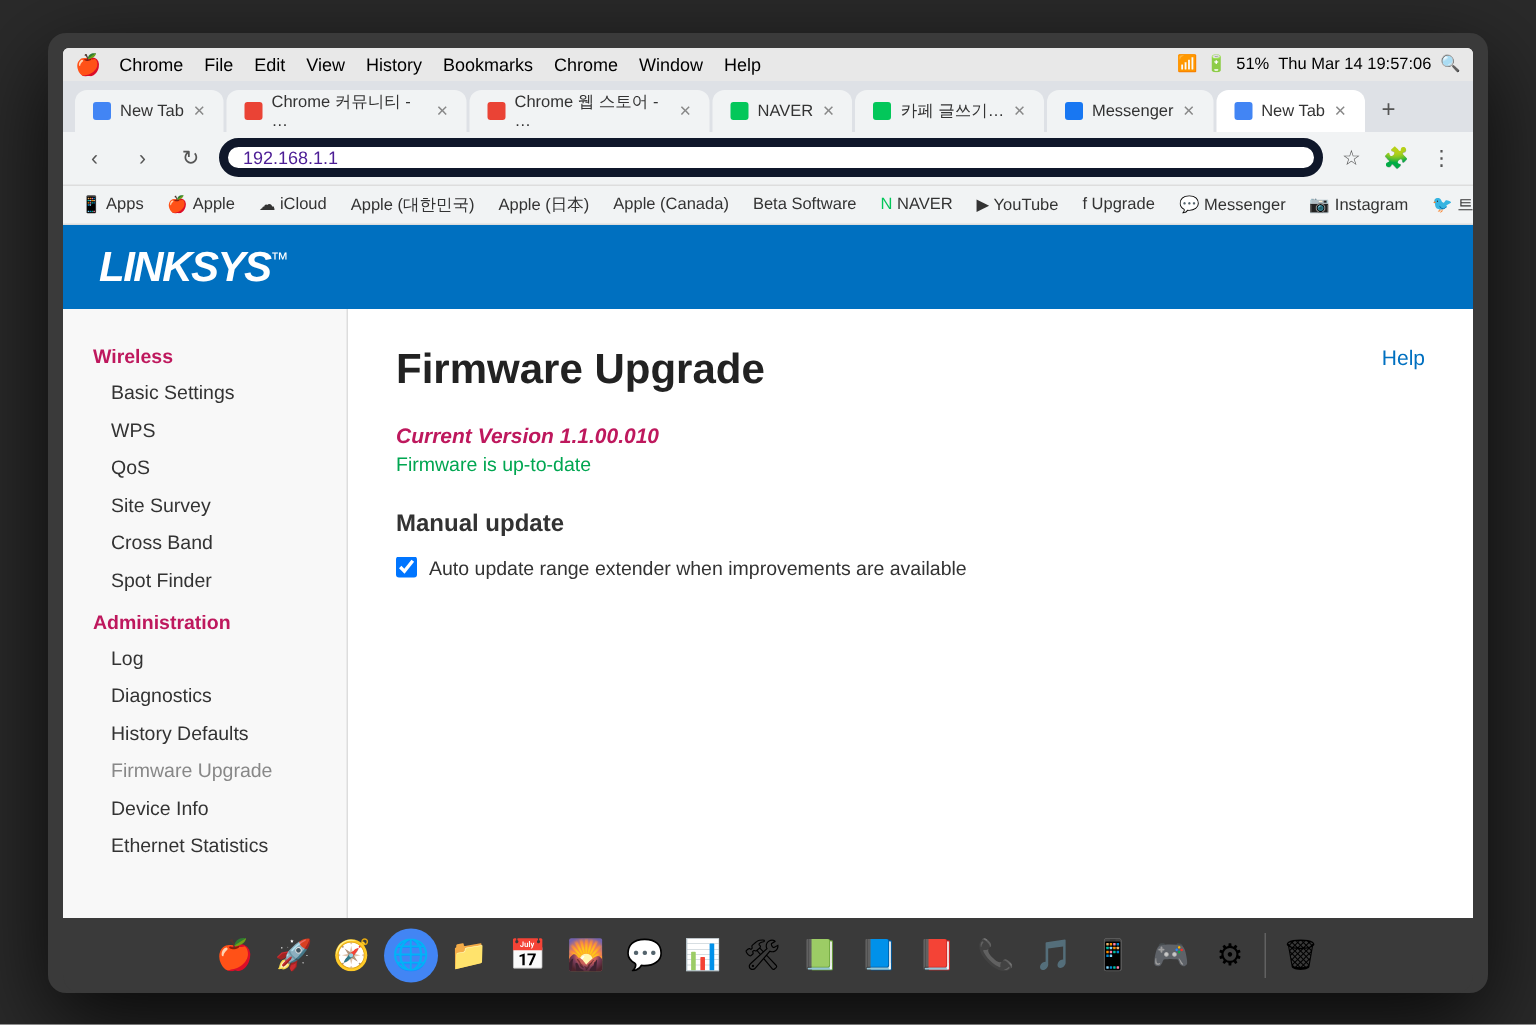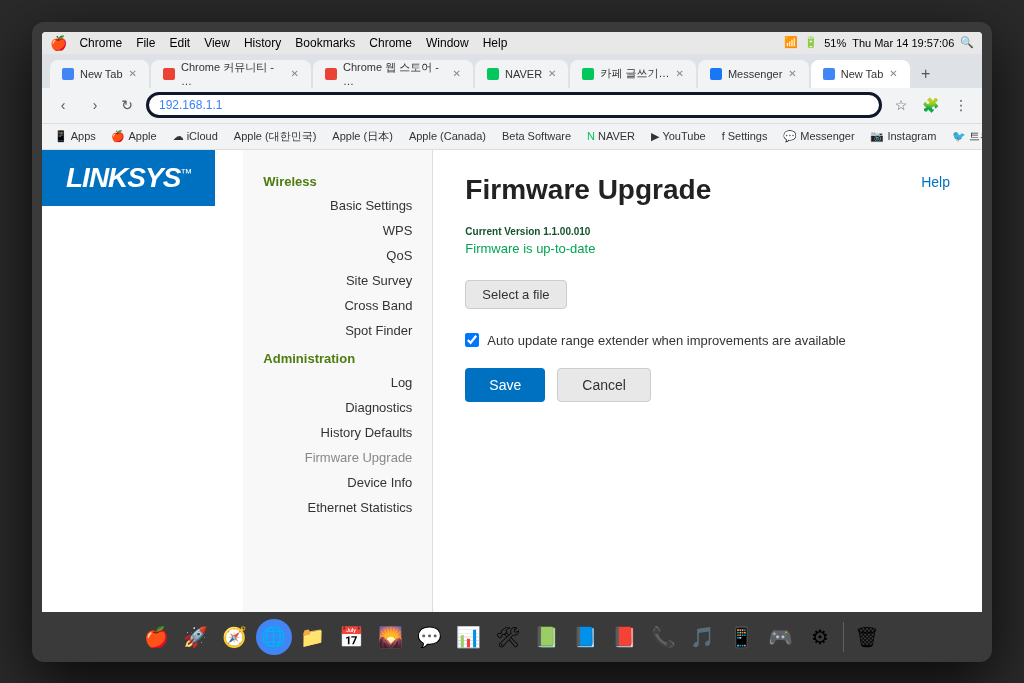--- a/index.html
+++ b/index.html
@@ -139,25 +139,25 @@
       display: flex;
       align-items: center;
       justify-content: center;
       font-size: 14px;
       color: #555;
     }
     .address-bar {
       flex: 1;
       height: 26px;
       background: #fff;
-      border: 3px solid #0f172a;
+      border: 6px solid #0f172a;
       border-radius: 13px;
       padding: 0 10px;
       font-size: 12px;
-      color: #3b82f6;
+      color: #4c1d95;
       display: flex;
       align-items: center;
     }
     .browser-actions {
       display: flex;
       gap: 4px;
       align-items: center;
     }
     .browser-action-btn {
       width: 26px;
@@ -193,24 +193,23 @@
       border-radius: 3px;
       cursor: pointer;
       white-space: nowrap;
       font-size: 11px;
     }
 
     
     .router-page {
       flex: 1;
       display: flex;
-      flex-direction: row;
+      flex-direction: column;
       overflow: hidden;
       background: #fff;
-      gap: 28px;
     }
 
     .linksys-header {
       background: #0070c0;
       height: 56px;
       display: flex;
       align-items: center;
       padding: 0 24px;
       flex-shrink: 0;
     }
@@ -250,31 +249,30 @@
       width: 190px;
       background: #f8f8f8;
       border-right: 1px solid #ddd;
       padding: 16px 0;
       flex-shrink: 0;
       overflow-y: auto;
     }
     .sidebar-section-title {
       font-size: 13px;
       font-weight: 700;
-      color: #4d7c0f;
+      color: #be185d;
       padding: 8px 20px 4px;
     }
     .sidebar-item {
       font-size: 13px;
       color: #333;
       padding: 5px 20px 5px 32px;
       cursor: pointer;
       display: block;
       text-decoration: none;
-      text-align: right;
     }
     .sidebar-item.active {
       color: #0070c0;
       font-weight: 500;
     }
     .sidebar-item.inactive-blue {
       color: #888;
     }
 
     
@@ -295,24 +293,25 @@
       color: #222;
     }
     .help-link {
       color: #0070c0;
       font-size: 14px;
       cursor: pointer;
       text-decoration: none;
     }
 
     .current-version-label {
-      font-size: 10px;
+      font-size: 14px;
       font-weight: 700;
-      color: #14532d;
+      color: #be185d;
       margin-bottom: 4px;
+      font-style: italic;
     }
     .firmware-status {
       font-size: 13px;
       color: #00a651;
       margin-bottom: 24px;
     }
 
     .manual-update-title {
       font-size: 16px;
       font-weight: 700;
@@ -492,21 +491,21 @@
           <span>☁</span>iCloud
         </span>
         <span class="bookmark-item">Apple (대한민국)</span>
         <span class="bookmark-item">Apple (日本)</span>
         <span class="bookmark-item">Apple (Canada)</span>
         <span class="bookmark-item">Beta Software</span>
         <span class="bookmark-item">
           <span style="color:#03c75a;">N</span>NAVER
         </span>
         <span class="bookmark-item">▶ YouTube</span>
-        <span class="bookmark-item">f Settings</span>
+        <span class="bookmark-item">f Upgrade</span>
         <span class="bookmark-item">💬 Messenger</span>
         <span class="bookmark-item">📷 Instagram</span>
         <span class="bookmark-item">🐦 트위터</span>
 
       </div>
 
       <div class="router-page">
 
         <div class="linksys-header">
           <div class="linksys-logo">
@@ -538,31 +537,27 @@
 
           <main class="main-content">
             <div class="page-header">
               <h1 class="page-title">Firmware Upgrade</h1>
               <a class="help-link">Help</a>
             </div>
 
             <div class="current-version-label">Current Version 1.1.00.010</div>
             <div class="firmware-status">Firmware is up-to-date</div>
 
-            <button class="select-file-btn">Select a file</button>
+            <div class="manual-update-title">Manual update</div>
 
             <div class="auto-update-row">
               <input type="checkbox" class="auto-update-checkbox" checked="" style="">
               <label class="auto-update-label">Auto update range extender when improvements are available</label>
             </div>
 
-            <div class="action-buttons">
-              <button class="btn-save">Save</button>
-              <button class="btn-cancel">Cancel</button>
-            </div>
           </main>
 
         </div>
       </div>
     </div>
   </div>
 
   <div class="laptop-bottom">
     <div class="dock-item">🍎</div>
     <div class="dock-item">🚀</div>

